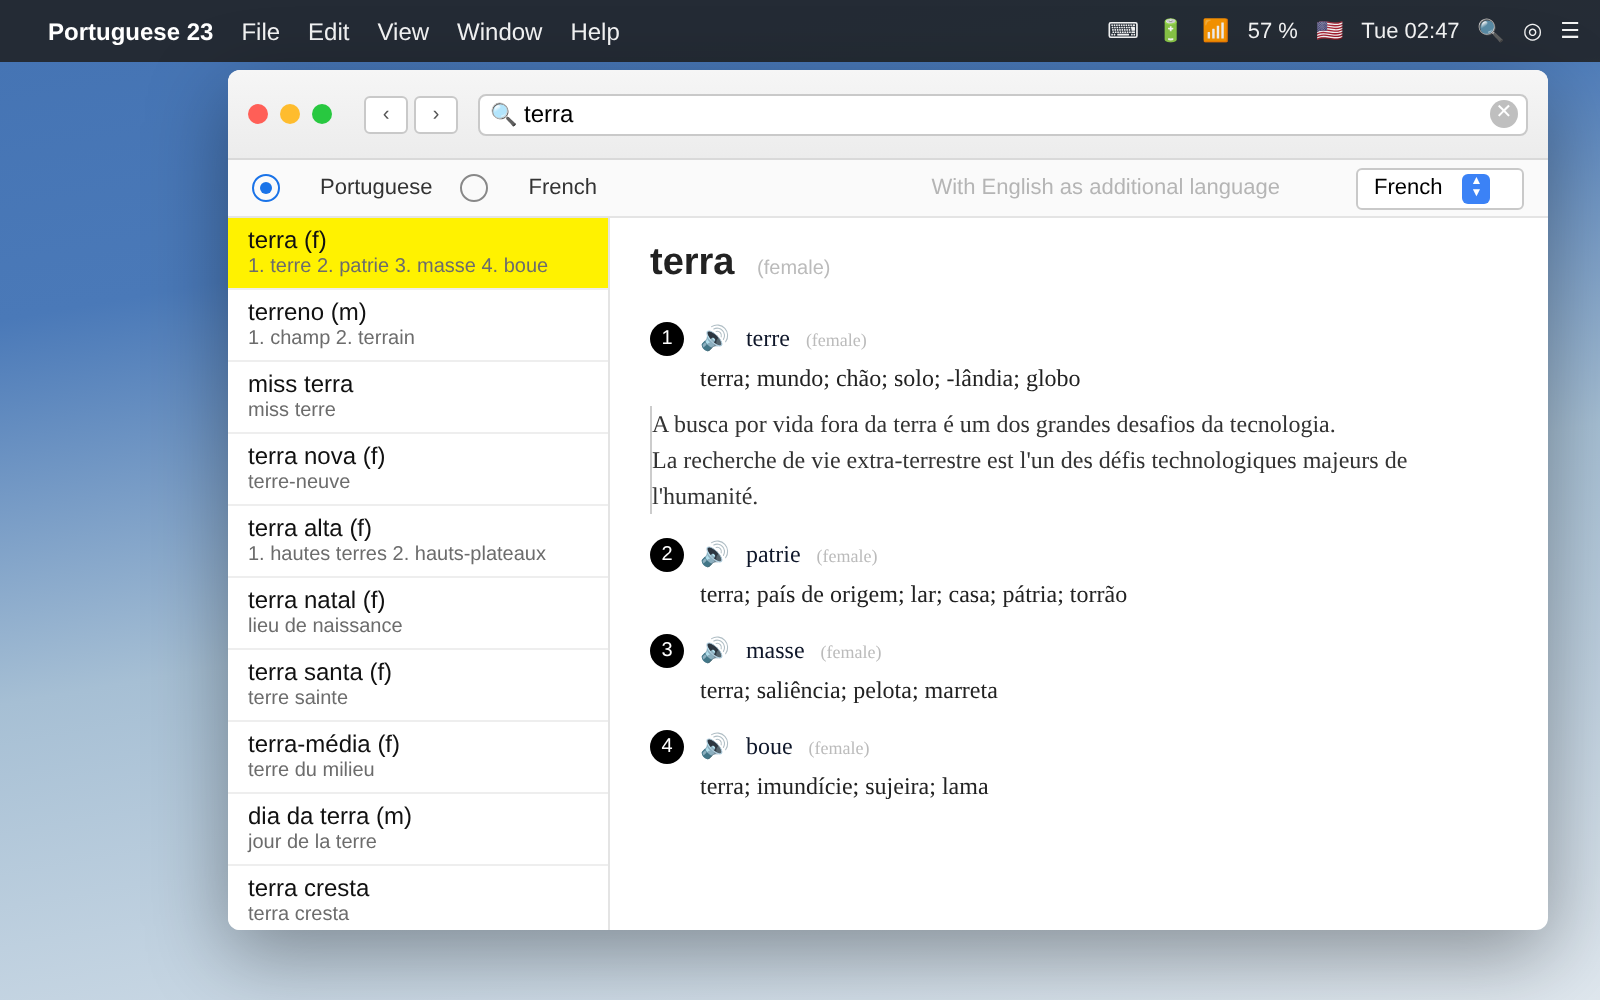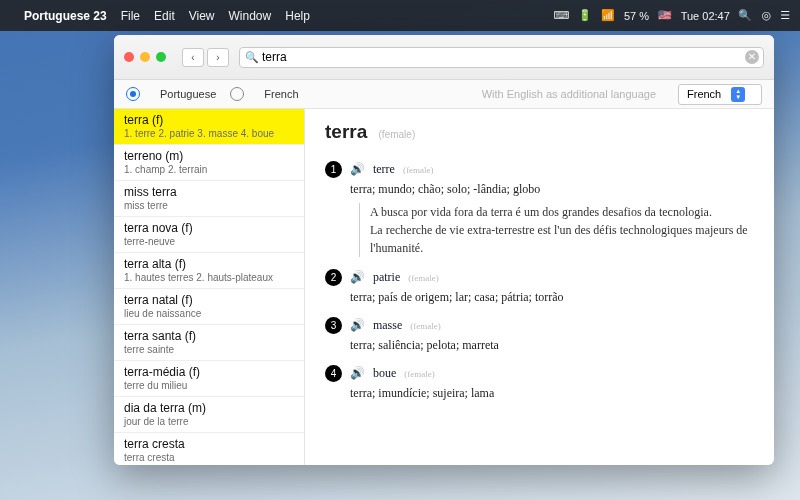--- a/index.html
+++ b/index.html
@@ -19,40 +19,40 @@
 .nav button{width:22px;height:19px;border:1px solid #c9c9c9;background:#fff;border-radius:3px;font-size:10px;color:#555;cursor:pointer;padding:0}
 .search{flex:1;position:relative}
 .search input{width:100%;height:21px;border:1px solid #c9c9c9;border-radius:4px;padding:0 22px 0 22px;font-size:12px;box-sizing:border-box}
 .search .mag{position:absolute;left:6px;top:4px;color:#888;font-size:11px;pointer-events:none}
 .search .clr{position:absolute;right:5px;top:3px;width:14px;height:14px;border-radius:50%;background:#bfbfbf;color:#fff;font-size:10px;text-align:center;line-height:14px;cursor:pointer}
 .langbar{height:28px;border-bottom:1px solid #e4e4e4;display:flex;align-items:center;padding:0 12px;gap:14px;background:#fafafa}
 .radio{display:flex;align-items:center;gap:20px;font-size:11px;color:#333}
 .radio .o{width:12px;height:12px;border:1px solid #888;border-radius:50%;display:inline-flex;align-items:center;justify-content:center}
 .radio.sel .o{border-color:#1a73e8}
 .radio.sel .o::after{content:"";width:6px;height:6px;background:#1a73e8;border-radius:50%}
-.langbar .hint{margin-left:auto;color:#b5b5b5;font-size:11px;margin-right:8px}
+.langbar .hint{margin-left:auto;color:#b5b5b5;font-size:11px;margin-right:24px}
 .select{border:1px solid #c9c9c9;border-radius:3px;height:19px;display:flex;align-items:center;padding:0 4px 0 8px;gap:10px;font-size:11px;background:#fff;min-width:70px;cursor:pointer}
 .select .arrows{width:14px;height:15px;background:#3b82f6;border-radius:3px;color:#fff;display:flex;flex-direction:column;align-items:center;justify-content:center;font-size:6px;line-height:6px}
 .body{flex:1;display:flex;overflow:hidden}
 .sidebar{width:190px;border-right:1px solid #e4e4e4;overflow-y:auto;background:#fff}
 .item{padding:4px 10px 5px;border-bottom:1px solid #eee;cursor:pointer}
 .item.sel{background:#fff200}
 .item .h{font-size:12px;color:#111}
 .item .s{font-size:10px;color:#6c6c6c;margin-top:1px}
 .content{flex:1;padding:12px 20px 16px;overflow-y:auto;font-family:Georgia,"Times New Roman",serif}
 .content h1{font-size:19px;font-weight:600;margin:0 0 18px;color:#222;font-family:-apple-system,Arial,sans-serif}
 .content h1 .t{font-size:10px;color:#bbb;font-weight:400;margin-left:6px}
 .sense{margin-bottom:12px}
 .sense .row{display:flex;align-items:center;gap:8px;margin-bottom:4px}
 .num{width:17px;height:17px;border-radius:50%;background:#000;color:#fff;display:flex;align-items:center;justify-content:center;font-size:10px;font-family:-apple-system,Arial,sans-serif;flex-shrink:0}
 .spk{font-size:12px;color:#333;cursor:pointer}
 .tgt{font-size:12px;color:#0f172a}
 .tag{font-size:9px;color:#bbb}
 .syn{font-size:12px;color:#222;margin-left:25px;margin-bottom:6px}
-.ex{margin-left:34px;border-left:1px solid #ccc;padding-left:10px;font-size:12px;color:#333;line-height:1.5;margin-bottom:6px;max-width:440px}
+.ex{border-left:1px solid #ccc;padding-left:0;font-size:12px;color:#333;line-height:1.5;margin-bottom:6px;max-width:440px}
 </style>
 </head>
 <body>
 
 <div class="menubar">
   <span class="apple"></span>
   <span class="app">Portuguese 23</span>
   <span class="mi">File</span>
     <span class="mi">Edit</span>
     <span class="mi">View</span>

